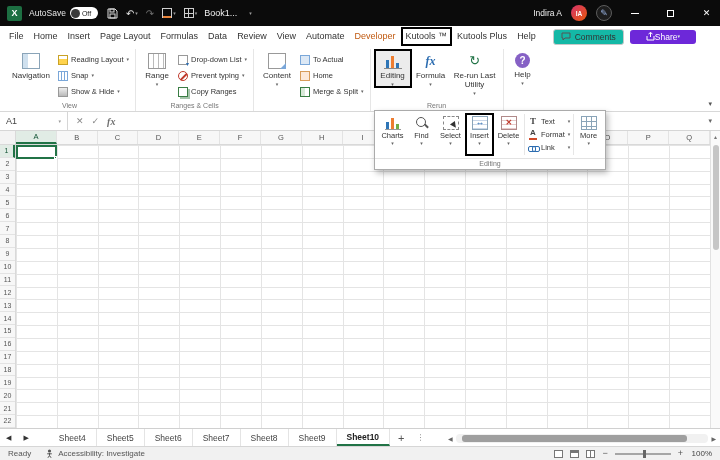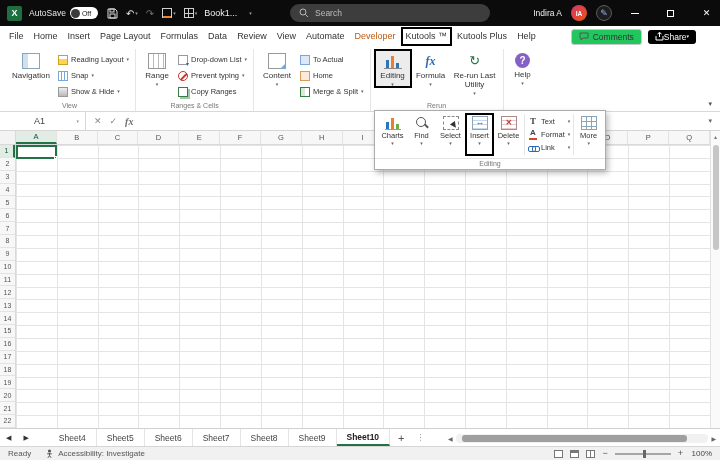--- a/index.html
+++ b/index.html
@@ -30,22 +30,22 @@
 .min-ic{width:8px;height:1px;background:#fff;}
 .max-ic{width:7px;height:7px;border:1px solid #fff;}
 
 
 .tabrow{position:absolute;top:26px;left:0;right:16px;height:21px;background:#fff;display:flex;align-items:center;}
 .tabs{display:flex;align-items:center;height:100%;padding-left:4px;}
 .rtab{padding:0 5px;font-size:9px;color:#333;line-height:19px;white-space:nowrap;}
 .rtab.accent{color:#c05a11;}
 .rtab.highlighted{outline:2px solid #000;outline-offset:-2px;}
 .tabrow-right{margin-left:auto;display:flex;align-items:center;gap:6px;padding-right:8px;}
-.comments-btn{display:flex;align-items:flex-start;gap:4px;border:1px solid #c8c8c8;border-radius:3px;padding:2px 7px;font-size:8.5px;color:#333;background:#22c55e;}
-.share-btn{display:flex;align-items:center;gap:0;border-radius:3px;padding:2px 7px;font-size:8.5px;color:#fff;background:#000000;}
+.comments-btn{display:flex;align-items:flex-start;gap:4px;border:1px solid #c8c8c8;border-radius:3px;padding:2px 7px;font-size:8.5px;color:#333;background:#14b8a6;}
+.share-btn{display:flex;align-items:center;gap:0;border-radius:3px;padding:2px 16px;font-size:8.5px;color:#fff;background:#6d28d9;}
 .share-btn .chev{color:#dff0df;}
 
 
 .ribbon{position:absolute;top:47px;left:0;right:0;height:65px;background:#fff;border-bottom:1px solid #d8d8d8;display:flex;align-items:stretch;padding:2px 2px 0 4px;}
 .rgroup{position:relative;display:flex;align-items:flex-start;gap:2px;padding:1px 4px 12px 4px;border-right:1px solid #e6e6e6;}
 .glabel{position:absolute;bottom:2px;left:0;right:0;text-align:center;font-size:7px;color:#777;white-space:nowrap;}
 .rbig{display:flex;flex-direction:column;align-items:center;gap:2px;width:42px;padding-top:3px;font-size:8px;color:#333;text-align:center;line-height:1.15;}
 .rbig .chev{color:#666;}
 .rcol{display:flex;flex-direction:column;justify-content:flex-start;gap:1px;padding-top:2px;}
 .rrow{display:flex;align-items:center;gap:3px;height:15px;font-size:7.5px;color:#333;padding:0 2px;white-space:nowrap;}
@@ -75,21 +75,21 @@
 .mi-ddl::after{content:"▾";position:absolute;right:-2px;bottom:-3px;font-size:6px;color:#2b6cb0;}
 .mi-prevent{border:1px solid #c0392b;border-radius:50%;}
 .mi-prevent::after{content:"";position:absolute;left:0;top:4px;width:9px;height:1.5px;background:#c0392b;transform:rotate(-45deg);}
 .mi-copy{border:1px solid #3a7d44;box-shadow:2px 2px 0 rgba(58,125,68,.45);}
 .mi-actual{border:1px solid #7aa7d9;background:#dce8f5;}
 .mi-round{border:1px solid #d89c5a;background:#fde9d9;}
 .mi-merge{border:1px solid #3a7d44;background:linear-gradient(to right,#d9ead9 0 50%,#fff 50%);}
 
 
 .formulabar{position:absolute;top:112px;left:0;right:0;height:19px;background:#fff;border-bottom:1px solid #d6d6d6;display:flex;align-items:center;font-size:9px;color:#444;}
-.namebox{width:58px;height:100%;border-right:1px solid #d6d6d6;display:flex;align-items:center;justify-content:space-between;padding:0 6px;margin-left:28px;}
+.namebox{width:68px;height:100%;border-right:1px solid #d6d6d6;display:flex;align-items:center;justify-content:space-between;padding:0 6px;}
 .fbar-ics{display:flex;align-items:center;gap:8px;padding:0 8px;color:#8a8a8a;}
 .fx-lbl{font:italic bold 10px "Liberation Serif",serif;color:#6f6f6f;}
 .fbar-input{flex:1;height:100%;}
 .fbar-expand{padding-right:8px;color:#666;font-size:7px;}
 
 
 .colheaders{position:absolute;top:131px;left:0;right:10px;height:14px;display:flex;background:#f7f7f7;border-bottom:1px solid #d9d9d9;z-index:2;}
 .corner{width:16px;height:100%;border-right:1px solid #d9d9d9;background:#f3f3f3;flex:none;}
 .ch{flex:1;border-right:1px solid #e3e3e3;font-size:7.5px;color:#555;display:grid;place-items:center;}
 .colheaders > div.ch:nth-of-type(2){background:#e1ece5;border-bottom:2px solid #217346;color:#0f5132;}
@@ -192,27 +192,20 @@
       </span>
     <span class="qat-ic">
         <span class="sq-ic borders-ic"></span>
         <span class="chev">▾</span>
       </span>
   </div>
   <div class="doc-title">
     <span>Book1...</span>
     <span class="chev">▾</span>
   </div>
-  <div class="search-box">
-    <svg width="10" height="10" viewBox="0 0 10 10">
-        <circle cx="4" cy="4" r="3" fill="none" stroke="#b9b9b9"></circle>
-        <line x1="6.3" y1="6.3" x2="9" y2="9" stroke="#b9b9b9"></line>
-      </svg>
-    <span>Search</span>
-  </div>
   <div class="tb-right">
     <span class="user-name">Indira A</span>
     <span class="avatar">IA</span>
     <span class="pencil-badge">
         <span>✎</span>
       </span>
     <span class="winbtn">
         <span class="min-ic"></span>
       </span>
     <span class="winbtn">

